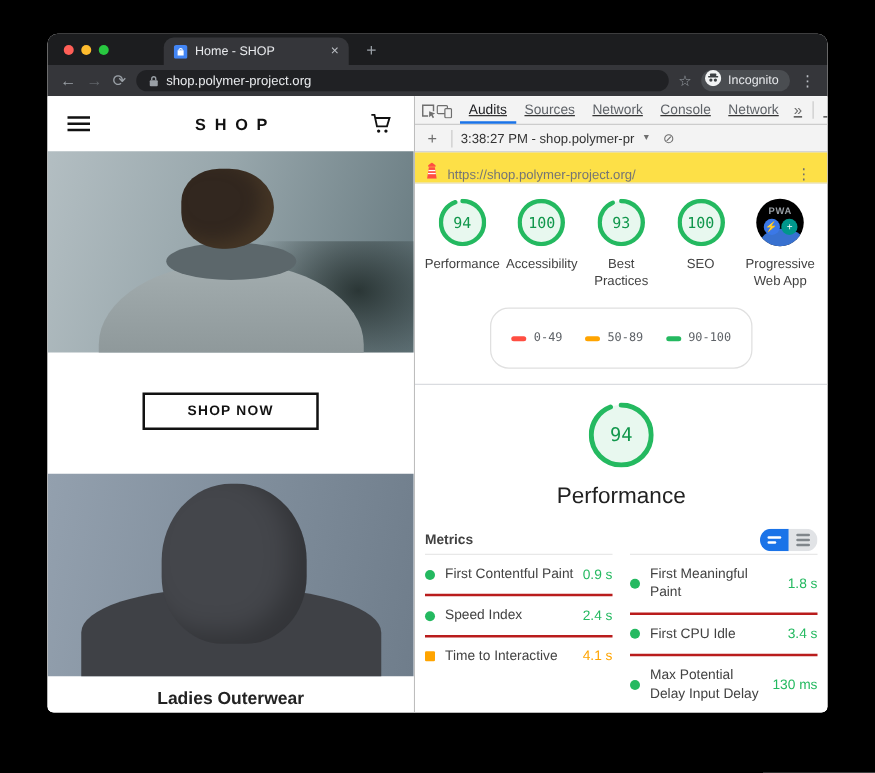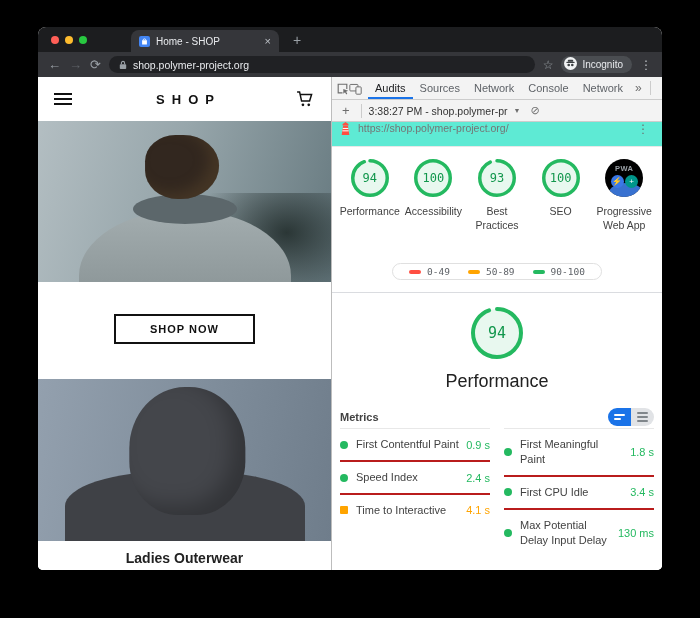--- a/index.html
+++ b/index.html
@@ -50,54 +50,54 @@
   .hero1 .sweater{position:absolute;left:50%;bottom:-6px;width:212px;height:78px;transform:translateX(-50%);background:linear-gradient(#a3adaf,#8d9799);border-radius:95% 95% 0 0/160% 160% 0 0;}
   .hero2{height:162px;background:linear-gradient(100deg,#93a0ae 0%,#7f8d9b 55%,#70descript 100%);background:linear-gradient(100deg,#93a0ae 0%,#7f8d9b 55%,#6f7d8b 100%);}
   .hero2 .hood{position:absolute;left:50%;top:8px;width:116px;height:128px;transform:translateX(-48%);background:#44464b;border-radius:48% 48% 42% 42%;box-shadow:inset -14px -10px 20px rgba(0,0,0,.25);}
   .hero2 .shoulders{position:absolute;left:50%;bottom:-8px;width:240px;height:78px;transform:translateX(-50%);background:#3f4146;border-radius:45% 45% 0 0;}
   .mens{height:97px;text-align:center;padding-top:17px;}
   .section-title{font-size:14px;font-weight:bold;color:#222;}
   .shopnow{display:inline-block;margin-top:15px;border:2px solid #111;background:#fff;font-size:11px;font-weight:bold;letter-spacing:1px;color:#111;padding:7px 34px;font-family:"Liberation Sans",sans-serif;}
   .ladies{height:30px;text-align:center;padding-top:9px;}
 
   
-  .dt-tabbar{height:23px;background:#f3f3f3;border-bottom:1px solid #ccc;display:flex;align-items:center;padding:0 4px;}
+  .dt-tabbar{height:23px;background:#f3f3f3;border-bottom:1px solid #ccc;display:flex;align-items:center;padding:0 4px;text-decoration:underline;}
   .dt-iconbtn{display:flex;align-items:center;justify-content:center;width:20px;height:100%;}
   .dt-sep{width:1px;height:14px;background:#ccc;margin:0 3px;}
   .dt-tab{padding:0 7px;height:100%;display:flex;align-items:center;color:#5f6368;font-size:11px;}
   .dt-tab.selected{color:#202124;border-bottom:2px solid var(--blue);padding-top:2px;}
   .dt-right{margin-left:auto;display:flex;align-items:center;}
   .dt-glyph{color:#6e6e6e;font-size:12px;padding:0 5px;}
   .dt-runbar{height:22px;background:#f3f3f3;border-bottom:1px solid #ccc;display:flex;align-items:center;padding:0 6px;gap:4px;}
   .run-plus{color:#6e6e6e;font-size:13px;padding:0 4px;}
   .run-label{font-size:10.5px;color:#333;}
   .run-caret{font-size:7px;color:#6e6e6e;margin-left:2px;}
   .run-clear{color:#6e6e6e;font-size:11px;margin-left:6px;}
-  .dt-urlrow{height:25px;background:#5eead4;border-bottom:1px solid #e8e8e8;display:flex;align-items:flex-start;gap:7px;padding:0 8px;}
+  .dt-urlrow{height:25px;background:#fde047;border-bottom:1px solid #e8e8e8;display:flex;align-items:flex-end;gap:7px;padding:0 8px;}
   .url-text{flex:1;font-size:10.5px;color:#757575;}
 
   
   .scores{display:flex;padding:12px 6px 2px;}
   .score-item{flex:1;display:flex;flex-direction:column;align-items:center;}
   .gauge{position:relative;display:flex;align-items:center;justify-content:center;}
   .gauge svg{display:block;}
   .gauge-num{position:absolute;font-family:"DejaVu Sans Mono",monospace;color:#11974c;}
   .gauge-sm .gauge-num{font-size:12px;}
   .gauge-lg .gauge-num{font-size:15px;}
   .score-label{margin-top:8px;font-size:10.5px;color:#424242;text-align:center;line-height:1.3;max-width:62px;}
   .pwa-badge{width:38px;height:38px;border-radius:50%;background:#000000;position:relative;overflow:hidden;}
   .pwa-text{position:absolute;top:5px;left:0;right:0;text-align:center;font-size:7.5px;font-weight:bold;color:#9aa0a6;letter-spacing:.5px;}
   .pwa-swoosh{position:absolute;left:4px;bottom:-6px;width:34px;height:20px;background:#4285f4;border-radius:50% 50% 0 0;opacity:.85;}
   .pwa-c{position:absolute;top:16px;width:13px;height:13px;border-radius:50%;display:flex;align-items:center;justify-content:center;color:#fff;font-size:8px;line-height:1;}
   .pwa-c1{left:6px;background:#3b78e7;}
   .pwa-c2{left:20px;background:#00968b;}
 
   
   .legend{display:flex;justify-content:center;margin:12px auto 12px;}
-  .legend-pill{display:flex;gap:18px;border:1px solid #e0e0e0;border-radius:15px;padding:2px 16px;margin-top:17px;}
+  .legend-pill{display:flex;gap:18px;border:1px solid #e0e0e0;border-radius:15px;padding:18px 16px;}
   .legend-item{display:flex;align-items:center;gap:6px;}
   .legend-dash{width:12px;height:4px;border-radius:2px;}
   .legend-range{font-family:"DejaVu Sans Mono",monospace;font-size:9.5px;color:#5f6368;}
   .dt-divider{height:1px;background:#dadce0;}
 
   
   .perf{padding:14px 8px 0;}
   .perf-gauge-wrap{display:flex;justify-content:center;}
   .perf-title{text-align:center;font-size:18px;color:#212121;margin-top:12px;}
   .metrics-head{display:flex;align-items:center;justify-content:space-between;margin:16px 0 2px;}

